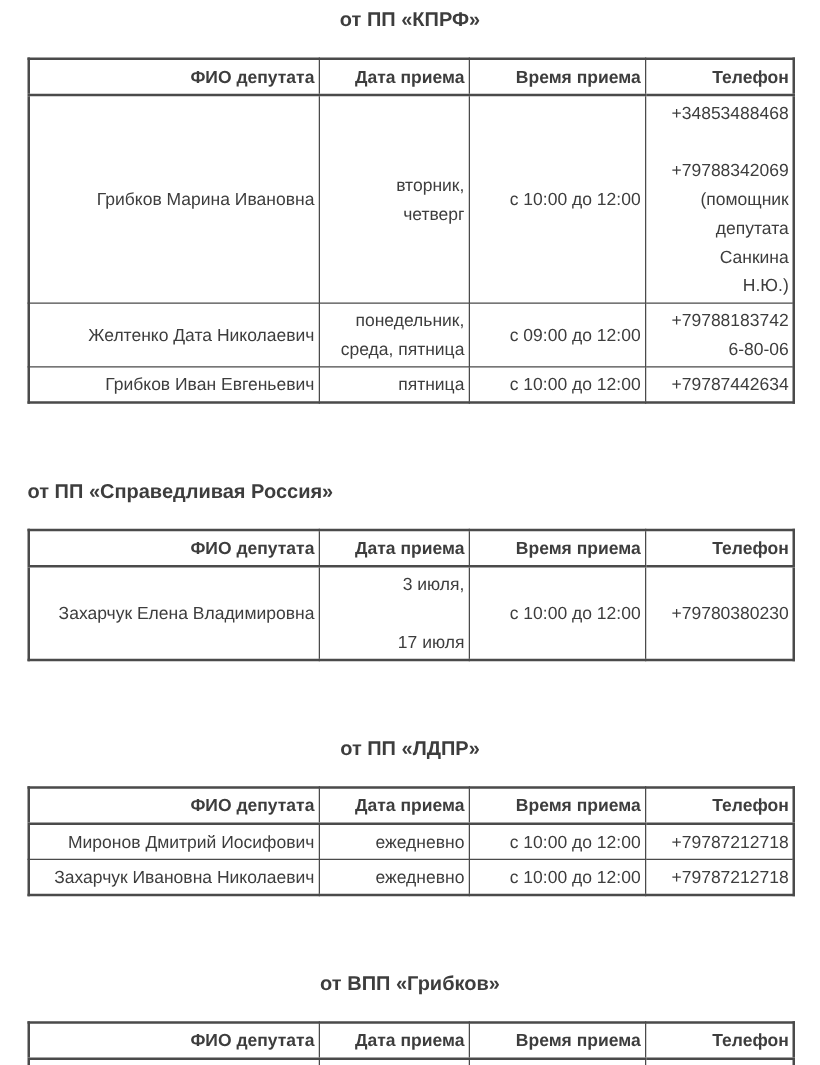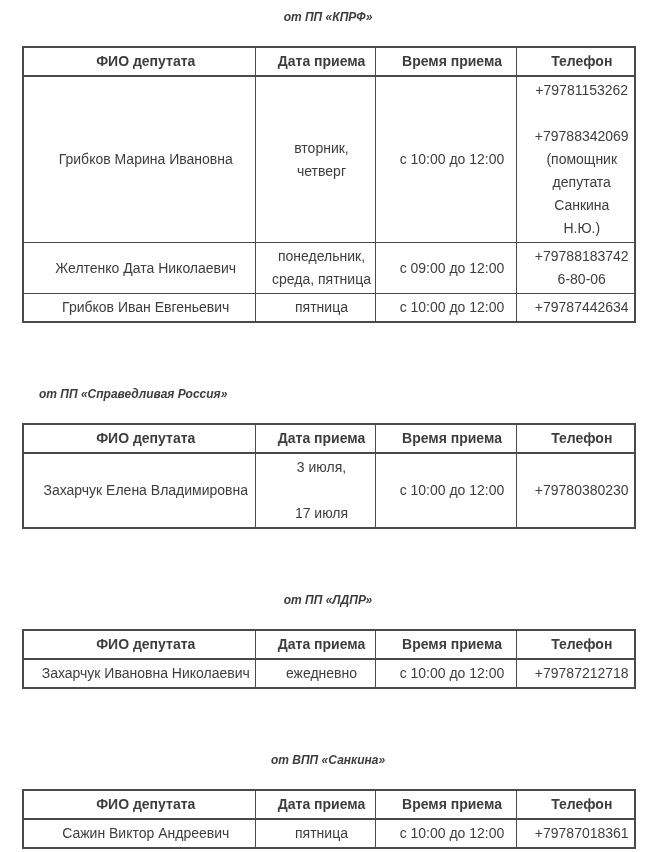--- a/index.html
+++ b/index.html
@@ -15,46 +15,45 @@
     box-sizing: border-box;
     padding-top: 8px;
   }
   .party-section {
     margin-bottom: 62px;
   }
   .party-section:last-child {
     margin-bottom: 0;
   }
   .party-title {
-    font-size: 12px;
+    font-size: 16px;
     font-weight: bold;
     line-height: 18px;
     margin: 0 22px 20px 22px;
     text-align: center;
-    font-style: italic;
   }
   .party-title.left {
     text-align: left;
-    margin-left: 39px;
+    margin-left: 22px;
   }
   table.schedule {
     border-collapse: collapse;
     table-layout: fixed;
     width: 612px;
     margin-left: 22px;
     border: 2px solid #4a4a4a;
     font-size: 14px;
   }
   table.schedule th,
   table.schedule td {
     border: 1px solid #4a4a4a;
     padding: 2px 3px 2px 16px;
     line-height: 23px;
     vertical-align: middle;
-    text-align: center;
+    text-align: right;
     overflow: hidden;
   }
   table.schedule th {
     font-weight: bold;
     border-bottom-width: 2px;
   }
   table.schedule td {
     white-space: pre-line;
   }
   col.c-name  { width: 232px; }
@@ -82,21 +81,21 @@
           <th>Дата приема</th>
           <th>Время приема</th>
           <th>Телефон</th>
         </tr>
       </thead>
       <tbody>
           <tr>
     <td>Грибков Марина Ивановна</td>
     <td>вторник, четверг</td>
     <td>с 10:00 до 12:00</td>
-    <td>+79781153262
+    <td>+34853488468
 
 +79788342069
 (помощник
 депутата Санкина
 Н.Ю.)</td>
   </tr>
           <tr>
     <td>Желтенко Дата Николаевич</td>
     <td>понедельник,
 среда, пятница</td>
@@ -156,31 +155,37 @@
       <thead>
         <tr>
           <th>ФИО депутата</th>
           <th>Дата приема</th>
           <th>Время приема</th>
           <th>Телефон</th>
         </tr>
       </thead>
       <tbody>
           <tr>
+    <td>Миронов Дмитрий Иосифович</td>
+    <td>ежедневно</td>
+    <td>с 10:00 до 12:00</td>
+    <td>+79787212718</td>
+  </tr>
+          <tr>
     <td>Захарчук Ивановна Николаевич</td>
     <td>ежедневно</td>
     <td>с 10:00 до 12:00</td>
     <td>+79787212718</td>
   </tr>
         </tbody>
     </table>
   </section>
 
   <section class="party-section">
-    <h3 class="party-title">от ВПП «Санкина»</h3>
+    <h3 class="party-title">от ВПП «Грибков»</h3>
     <table class="schedule">
       <colgroup>
         <col class="c-name">
           <col class="c-date">
           <col class="c-time">
           <col class="c-phone">
       </colgroup>
       <thead>
         <tr>
           <th>ФИО депутата</th>

